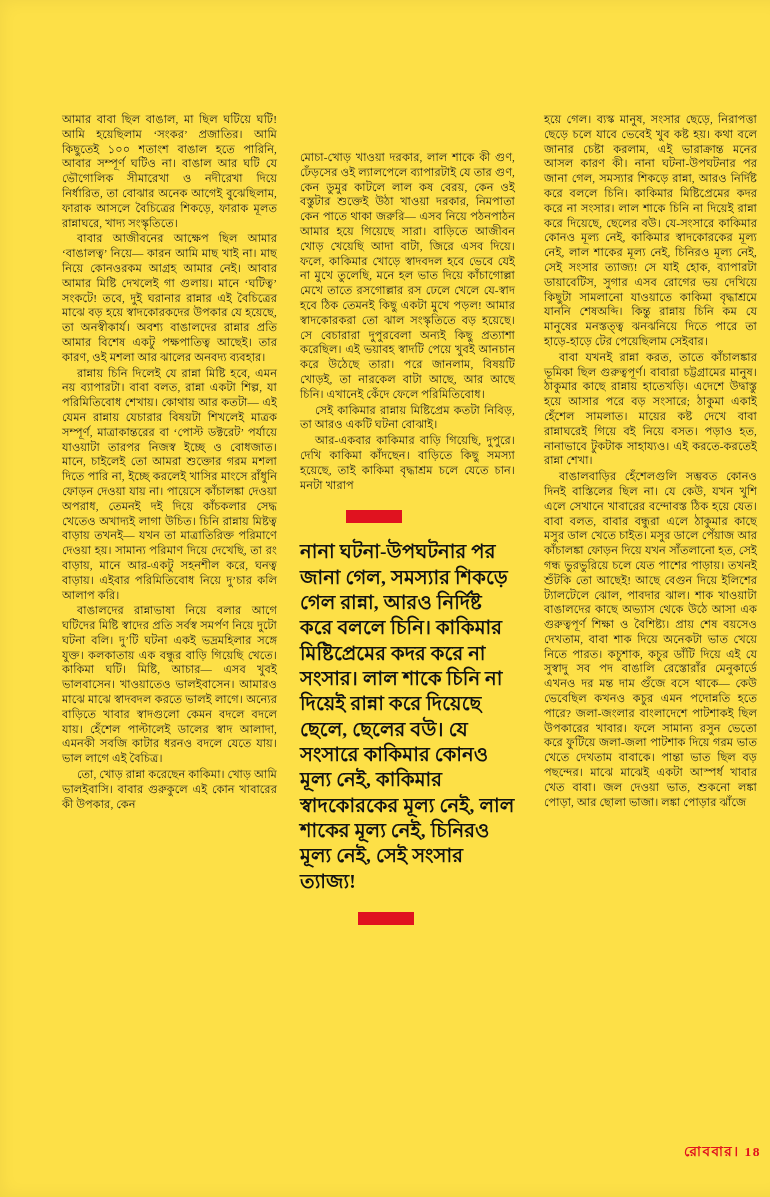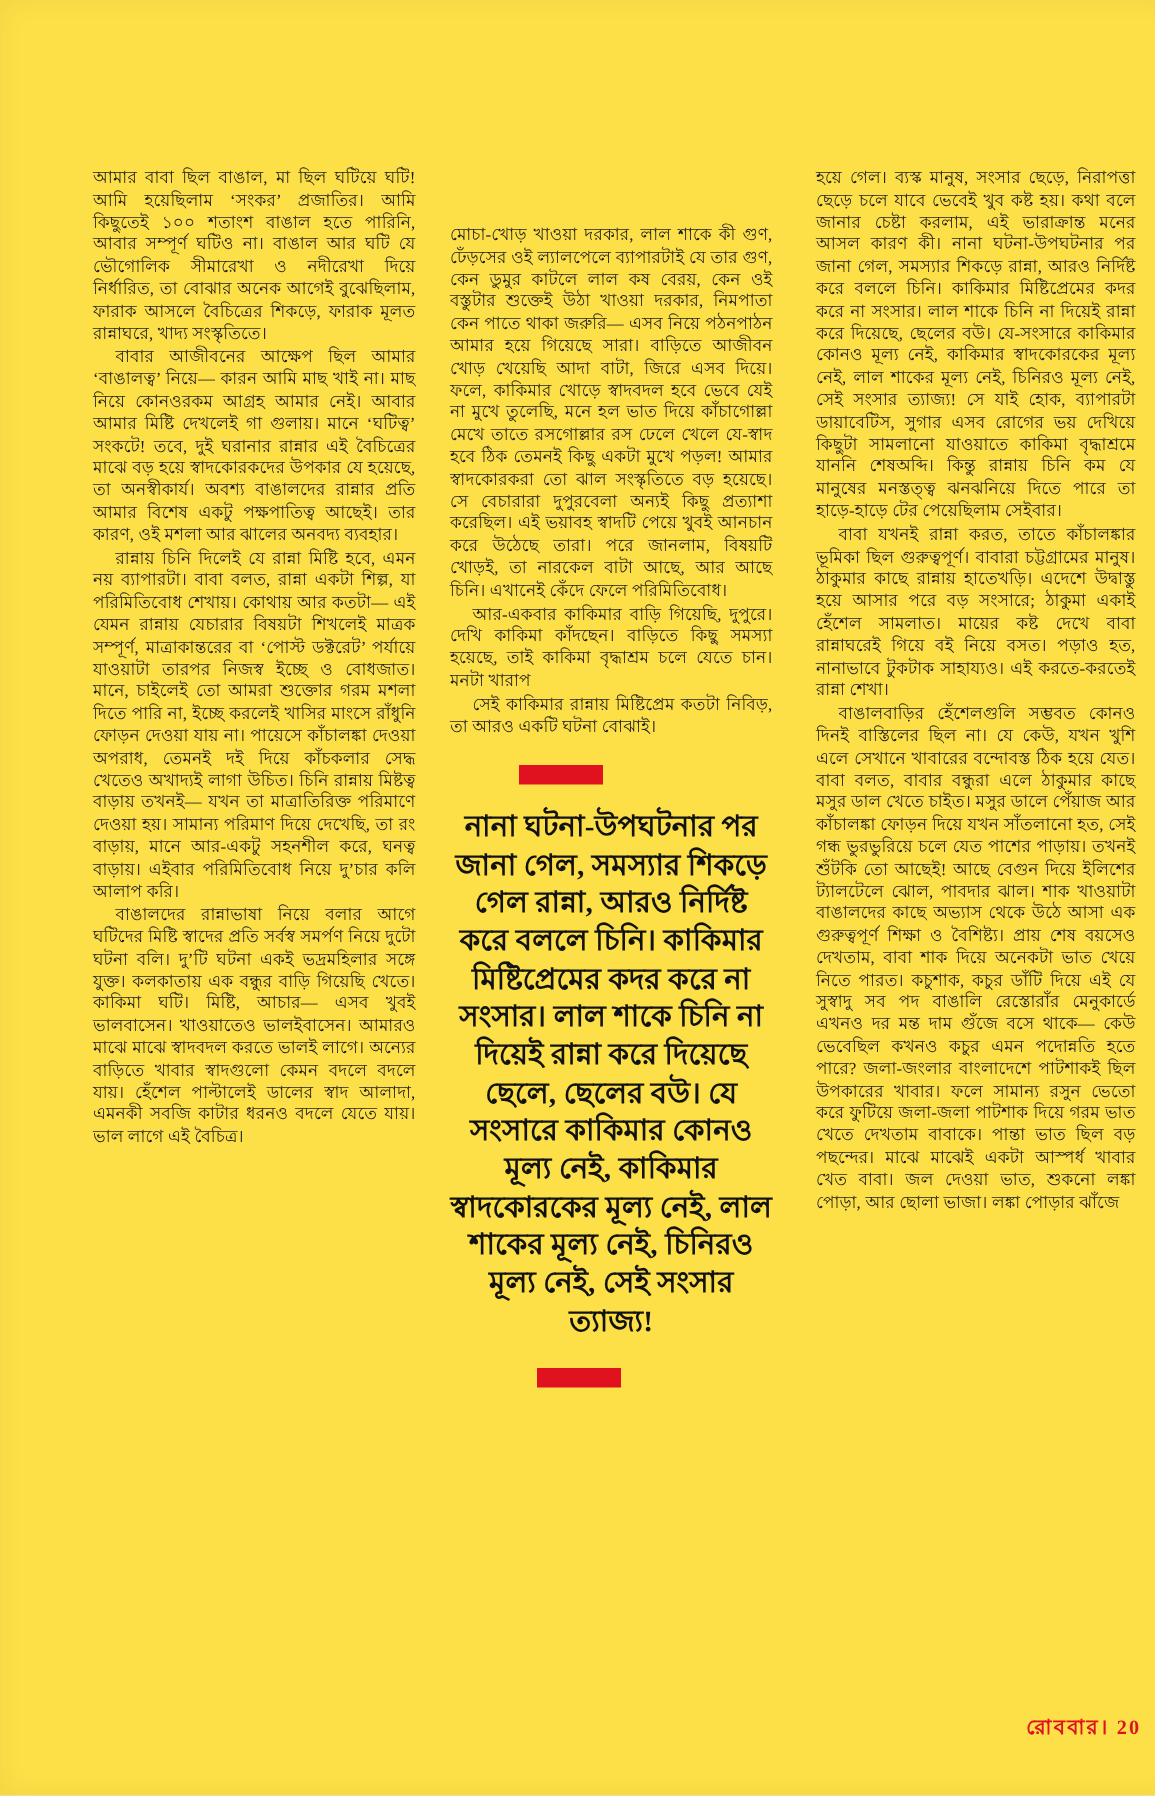--- a/index.html
+++ b/index.html
@@ -35,56 +35,57 @@
     height:13px;width:56px;
     background:var(--accent,#e0121f);
   }
   .redbar-top{margin:0 0 16px 46px;}
   .redbar-bottom{margin:18px 0 0 58px;}
   .quote-text{
     font-size:19.5px;
     line-height:1.3;
     font-weight:700;
     color:#121212;
-    text-align:center;
+    text-align:left;
   }
   .page-footer{
     position:absolute;
     right:25px;bottom:33px;
     color:var(--accent,#e0121f);
     font-size:13.5px;
     font-weight:700;
     letter-spacing:1.5px;
   }
 </style>
 </head>
 <body>
 
 <div class="page" style="background: #fde047; padding-left: 16px;">
 
   <div class="col col-1">
     <p>আমার বাবা ছিল বাঙাল, মা ছিল ঘটিয়ে ঘটি! আমি হয়েছিলাম ‘সংকর’ প্রজাতির। আমি কিছুতেই ১০০ শতাংশ বাঙাল হতে পারিনি, আবার সম্পূর্ণ ঘটিও না। বাঙাল আর ঘটি যে ভৌগোলিক সীমারেখা ও নদীরেখা দিয়ে নির্ধারিত, তা বোঝার অনেক আগেই বুঝেছিলাম, ফারাক আসলে বৈচিত্রের শিকড়ে, ফারাক মূলত রান্নাঘরে, খাদ্য সংস্কৃতিতে।</p>
     <p class="indent">বাবার আজীবনের আক্ষেপ ছিল আমার ‘বাঙালত্ব’ নিয়ে— কারন আমি মাছ খাই না। মাছ নিয়ে কোনওরকম আগ্রহ আমার নেই। আবার আমার মিষ্টি দেখলেই গা গুলায়। মানে ‘ঘটিত্ব’ সংকটে! তবে, দুই ঘরানার রান্নার এই বৈচিত্রের মাঝে বড় হয়ে স্বাদকোরকদের উপকার যে হয়েছে, তা অনস্বীকার্য। অবশ্য বাঙালদের রান্নার প্রতি আমার বিশেষ একটু পক্ষপাতিত্ব আছেই। তার কারণ, ওই মশলা আর ঝালের অনবদ্য ব্যবহার।</p>
     <p class="indent">রান্নায় চিনি দিলেই যে রান্না মিষ্টি হবে, এমন নয় ব্যাপারটা। বাবা বলত, রান্না একটা শিল্প, যা পরিমিতিবোধ শেখায়। কোথায় আর কতটা— এই যেমন রান্নায় যেচারার বিষয়টা শিখলেই মাত্রক সম্পূর্ণ, মাত্রাকান্তরের বা ‘পোস্ট ডক্টরেট’ পর্যায়ে যাওয়াটা তারপর নিজস্ব ইচ্ছে ও বোধজাত। মানে, চাইলেই তো আমরা শুক্তোর গরম মশলা দিতে পারি না, ইচ্ছে করলেই খাসির মাংসে রাঁধুনি ফোড়ন দেওয়া যায় না। পায়েসে কাঁচালঙ্কা দেওয়া অপরাধ, তেমনই দই দিয়ে কাঁচকলার সেদ্ধ খেতেও অখাদ্যই লাগা উচিত। চিনি রান্নায় মিষ্টত্ব বাড়ায় তখনই— যখন তা মাত্রাতিরিক্ত পরিমাণে দেওয়া হয়। সামান্য পরিমাণ দিয়ে দেখেছি, তা রং বাড়ায়, মানে আর-একটু সহনশীল করে, ঘনত্ব বাড়ায়। এইবার পরিমিতিবোধ নিয়ে দু’চার কলি আলাপ করি।</p>
     <p class="indent">বাঙালদের রান্নাভাষা নিয়ে বলার আগে ঘটিদের মিষ্টি স্বাদের প্রতি সর্বস্ব সমর্পণ নিয়ে দুটো ঘটনা বলি। দু’টি ঘটনা একই ভদ্রমহিলার সঙ্গে যুক্ত। কলকাতায় এক বন্ধুর বাড়ি গিয়েছি খেতে। কাকিমা ঘটি। মিষ্টি, আচার— এসব খুবই ভালবাসেন। খাওয়াতেও ভালইবাসেন। আমারও মাঝে মাঝে স্বাদবদল করতে ভালই লাগে। অন্যের বাড়িতে খাবার স্বাদগুলো কেমন বদলে বদলে যায়। হেঁশেল পাল্টালেই ডালের স্বাদ আলাদা, এমনকী সবজি কাটার ধরনও বদলে যেতে যায়। ভাল লাগে এই বৈচিত্র।</p>
+    <p class="indent">তো, খোড় রান্না করেছেন কাকিমা। খোড় আমি ভালইবাসি। বাবার গুরুকুলে এই কোন খাবারের কী উপকার, কেন</p>
   </div>
 
   <div class="col col-2">
     <p>মোচা-খোড় খাওয়া দরকার, লাল শাকে কী গুণ, ঢেঁড়সের ওই ল্যালপেলে ব্যাপারটাই যে তার গুণ, কেন ডুমুর কাটলে লাল কষ বেরয়, কেন ওই বস্তুটার শুক্তেই উঠা খাওয়া দরকার, নিমপাতা কেন পাতে থাকা জরুরি— এসব নিয়ে পঠনপাঠন আমার হয়ে গিয়েছে সারা। বাড়িতে আজীবন খোড় খেয়েছি আদা বাটা, জিরে এসব দিয়ে। ফলে, কাকিমার খোড়ে স্বাদবদল হবে ভেবে যেই না মুখে তুলেছি, মনে হল ভাত দিয়ে কাঁচাগোল্লা মেখে তাতে রসগোল্লার রস ঢেলে খেলে যে-স্বাদ হবে ঠিক তেমনই কিছু একটা মুখে পড়ল! আমার স্বাদকোরকরা তো ঝাল সংস্কৃতিতে বড় হয়েছে। সে বেচারারা দুপুরবেলা অন্যই কিছু প্রত্যাশা করেছিল। এই ভয়াবহ স্বাদটি পেয়ে খুবই আনচান করে উঠেছে তারা। পরে জানলাম, বিষয়টি খোড়ই, তা নারকেল বাটা আছে, আর আছে চিনি। এখানেই কেঁদে ফেলে পরিমিতিবোধ।</p>
+    <p class="indent">সেই কাকিমার রান্নায় মিষ্টিপ্রেম কতটা নিবিড়, তা আরও একটি ঘটনা বোঝাই।</p>
     <p class="indent">আর-একবার কাকিমার বাড়ি গিয়েছি, দুপুরে। দেখি কাকিমা কাঁদছেন। বাড়িতে কিছু সমস্যা হয়েছে, তাই কাকিমা বৃদ্ধাশ্রম চলে যেতে চান। মনটা খারাপ</p>
-    <p class="indent">সেই কাকিমার রান্নায় মিষ্টিপ্রেম কতটা নিবিড়, তা আরও একটি ঘটনা বোঝাই।</p>
 
     <div class="pullquote">
       <div class="redbar redbar-top"></div>
       <div class="quote-text">নানা ঘটনা-উপঘটনার পর জানা গেল, সমস্যার শিকড়ে গেল রান্না, আরও নির্দিষ্ট করে বললে চিনি। কাকিমার মিষ্টিপ্রেমের কদর করে না সংসার। লাল শাকে চিনি না দিয়েই রান্না করে দিয়েছে ছেলে, ছেলের বউ। যে সংসারে কাকিমার কোনও মূল্য নেই, কাকিমার স্বাদকোরকের মূল্য নেই, লাল শাকের মূল্য নেই, চিনিরও মূল্য নেই, সেই সংসার ত্যাজ্য!</div>
       <div class="redbar redbar-bottom"></div>
     </div>
   </div>
 
   <div class="col col-3">
     <p>হয়ে গেল। ব্যস্ক মানুষ, সংসার ছেড়ে, নিরাপত্তা ছেড়ে চলে যাবে ভেবেই খুব কষ্ট হয়। কথা বলে জানার চেষ্টা করলাম, এই ভারাক্রান্ত মনের আসল কারণ কী। নানা ঘটনা-উপঘটনার পর জানা গেল, সমস্যার শিকড়ে রান্না, আরও নির্দিষ্ট করে বললে চিনি। কাকিমার মিষ্টিপ্রেমের কদর করে না সংসার। লাল শাকে চিনি না দিয়েই রান্না করে দিয়েছে, ছেলের বউ। যে-সংসারে কাকিমার কোনও মূল্য নেই, কাকিমার স্বাদকোরকের মূল্য নেই, লাল শাকের মূল্য নেই, চিনিরও মূল্য নেই, সেই সংসার ত্যাজ্য! সে যাই হোক, ব্যাপারটা ডায়াবেটিস, সুগার এসব রোগের ভয় দেখিয়ে কিছুটা সামলানো যাওয়াতে কাকিমা বৃদ্ধাশ্রমে যাননি শেষঅব্দি। কিন্তু রান্নায় চিনি কম যে মানুষের মনস্তত্ত্ব ঝনঝনিয়ে দিতে পারে তা হাড়ে-হাড়ে টের পেয়েছিলাম সেইবার।</p>
     <p class="indent">বাবা যখনই রান্না করত, তাতে কাঁচালঙ্কার ভূমিকা ছিল গুরুত্বপূর্ণ। বাবারা চট্টগ্রামের মানুষ। ঠাকুমার কাছে রান্নায় হাতেখড়ি। এদেশে উদ্বাস্তু হয়ে আসার পরে বড় সংসারে; ঠাকুমা একাই হেঁশেল সামলাত। মায়ের কষ্ট দেখে বাবা রান্নাঘরেই গিয়ে বই নিয়ে বসত। পড়াও হত, নানাভাবে টুকটাক সাহায্যও। এই করতে-করতেই রান্না শেখা।</p>
     <p class="indent">বাঙালবাড়ির হেঁশেলগুলি সম্ভবত কোনও দিনই বাস্তিলের ছিল না। যে কেউ, যখন খুশি এলে সেখানে খাবারের বন্দোবস্ত ঠিক হয়ে যেত। বাবা বলত, বাবার বন্ধুরা এলে ঠাকুমার কাছে মসুর ডাল খেতে চাইত। মসুর ডালে পেঁয়াজ আর কাঁচালঙ্কা ফোড়ন দিয়ে যখন সাঁতলানো হত, সেই গন্ধ ভুরভুরিয়ে চলে যেত পাশের পাড়ায়। তখনই শুঁটকি তো আছেই! আছে বেগুন দিয়ে ইলিশের ট্যালটেলে ঝোল, পাবদার ঝাল। শাক খাওয়াটা বাঙালদের কাছে অভ্যাস থেকে উঠে আসা এক গুরুত্বপূর্ণ শিক্ষা ও বৈশিষ্ট্য। প্রায় শেষ বয়সেও দেখতাম, বাবা শাক দিয়ে অনেকটা ভাত খেয়ে নিতে পারত। কচুশাক, কচুর ডাঁটি দিয়ে এই যে সুস্বাদু সব পদ বাঙালি রেস্তোরাঁর মেনুকার্ডে এখনও দর মন্ত দাম গুঁজে বসে থাকে— কেউ ভেবেছিল কখনও কচুর এমন পদোন্নতি হতে পারে? জলা-জংলার বাংলাদেশে পাটশাকই ছিল উপকারের খাবার। ফলে সামান্য রসুন ভেতো করে ফুটিয়ে জলা-জলা পাটশাক দিয়ে গরম ভাত খেতে দেখতাম বাবাকে। পান্তা ভাত ছিল বড় পছন্দের। মাঝে মাঝেই একটা আস্পর্ধ খাবার খেত বাবা। জল দেওয়া ভাত, শুকনো লঙ্কা পোড়া, আর ছোলা ভাজা। লঙ্কা পোড়ার ঝাঁজে</p>
   </div>
 
-  <div class="page-footer">রোববার। 20</div>
+  <div class="page-footer">রোববার। 18</div>
 
 </div>
 
 </body></html>

